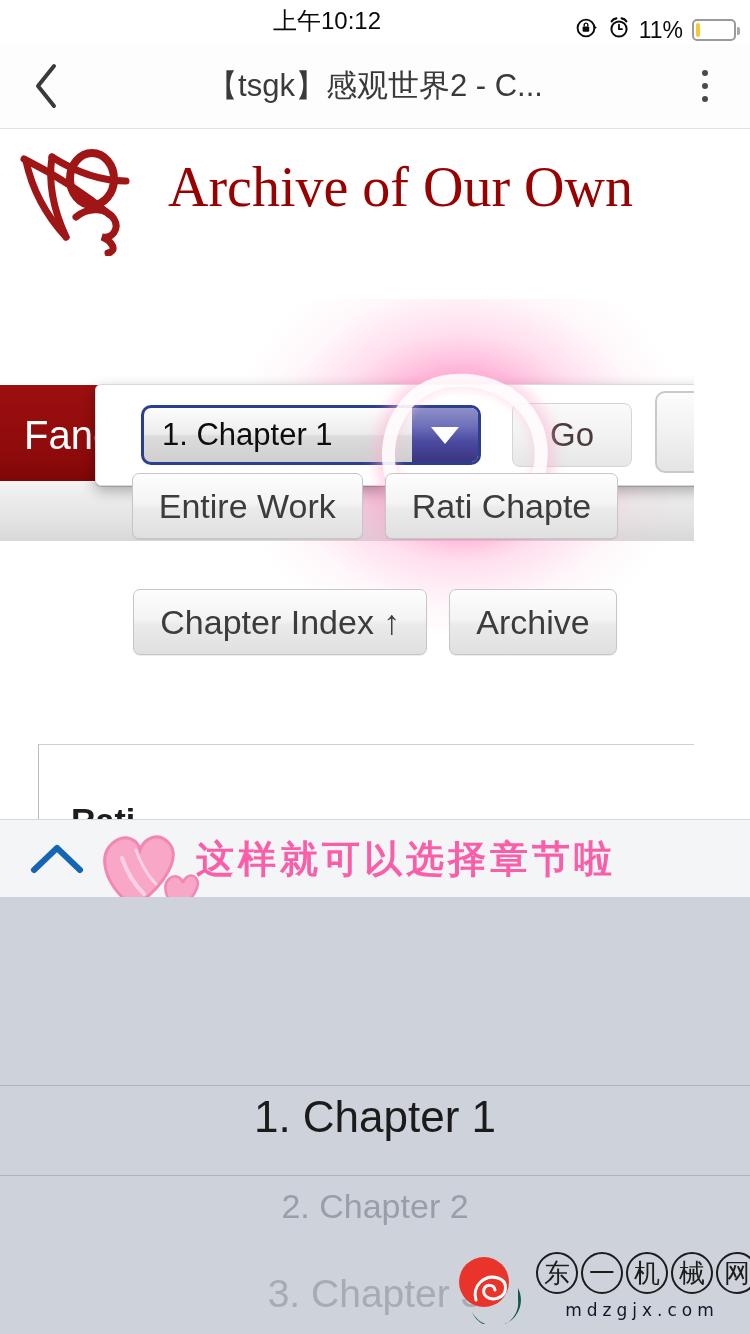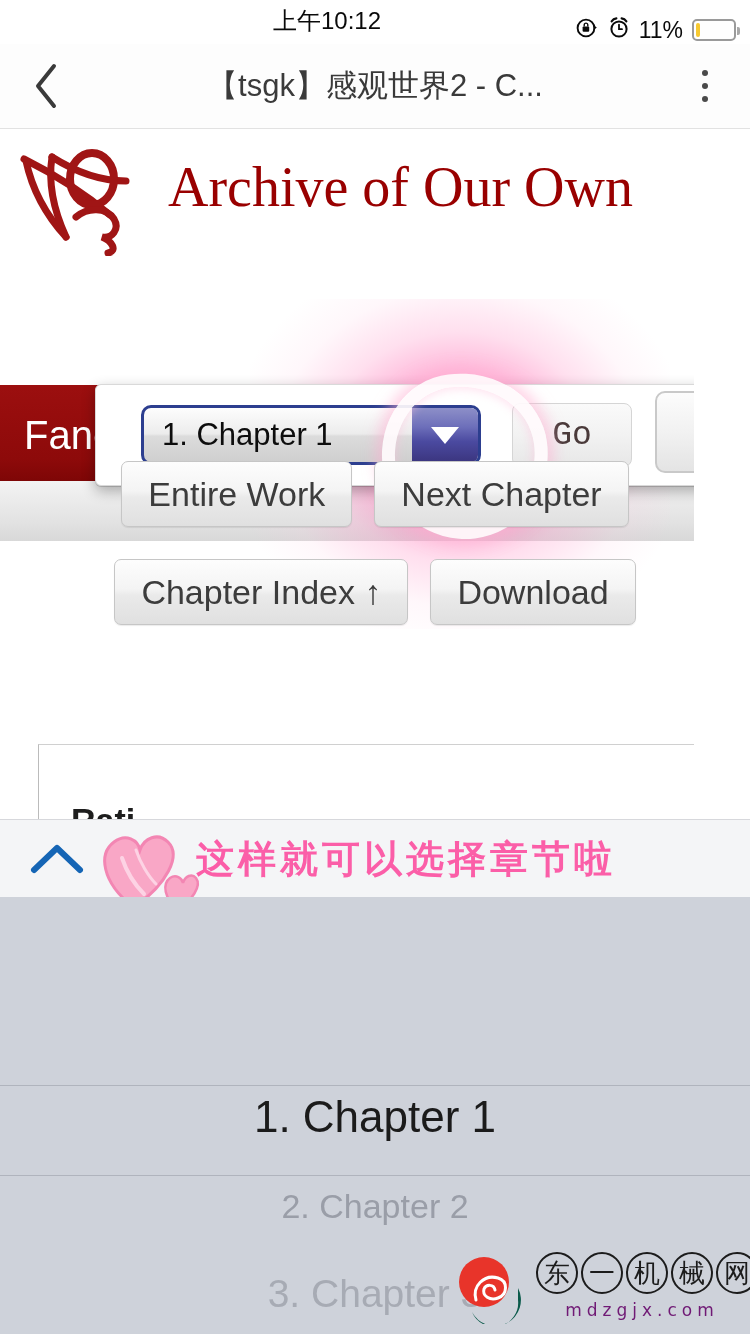--- a/index.html
+++ b/index.html
@@ -115,21 +115,21 @@
   }
   .cs-arrow b{
     display:block;width:0;height:0;border-left:14px solid transparent;
     border-right:14px solid transparent;border-top:17px solid #ffffff;
   }
   .go-btn{
     position:absolute;left:416px;top:18px;width:120px;height:64px;
     background:linear-gradient(180deg,#fafafa 0%,#f2f2f2 50%,#e7e7e7 100%);
     border:1px solid #d5d5d5;border-radius:8px;
     display:flex;align-items:center;justify-content:center;
-    font-size:33px;color:#4a3a3a;box-sizing:border-box;font-family:Liberation Mono, monospace;
+    font-size:33px;color:#4a3a3a;box-sizing:border-box;
   }
   .full-btn{
     position:absolute;left:655px;top:262px;width:150px;height:82px;
     background:linear-gradient(180deg,#fcfcfc 0%,#f1f1f1 52%,#e4e4e4 100%);
     border:2px solid #c9c9c9;border-radius:10px;
     display:flex;align-items:center;justify-content:center;
     font-size:36px;color:#3a3a3a;box-sizing:border-box;overflow:hidden;
   }
 
   
@@ -156,22 +156,22 @@
   
   .btnrow{position:absolute;left:0;width:750px;display:flex;justify-content:center;gap:22px;}
   .wbtn{
     height:66px;padding:0 26px;
     background:linear-gradient(180deg,#fdfdfd 0%,#f4f4f4 45%,#eaeaea 55%,#e0e0e0 100%);
     border:1px solid #c6c6c6;border-radius:7px;
     display:flex;align-items:center;justify-content:center;
     font-size:34px;color:#3c3c3c;white-space:nowrap;box-sizing:border-box;
     box-shadow:0 1px 1px rgba(0,0,0,.08);
   }
-  .row1{top:332px;}
-  .row2{top:430px;}
+  .row1{top:344px;}
+  .row2{top:460px;}
   .row3{top:542px;}
 
   .meta-box{
     position:absolute;left:38px;top:615px;width:690px;height:120px;
     background:#ffffff;border:1px solid #d0d0d0;border-left:1px solid #bbb;
     box-sizing:border-box;overflow:hidden;
   }
   .meta-box .mb-text{
     position:absolute;left:32px;top:56px;font-size:34px;font-weight:bold;color:#1d1d1d;white-space:nowrap;
   }
@@ -211,21 +211,21 @@
   .wm-logo{position:absolute;left:6px;top:4px;width:74px;height:70px;}
   .wm-chars{position:absolute;left:92px;top:2px;display:flex;gap:3px;}
   .wm-chars span{
     width:42px;height:42px;border:2px solid #1c1c1c;border-radius:50%;
     display:flex;align-items:center;justify-content:center;
     font-size:26px;color:#1c1c1c;box-sizing:border-box;
     font-family:"DejaVu Sans",sans-serif;
   }
   .wm-url{
     position:absolute;left:92px;top:50px;width:212px;text-align:center;
-    font-size:17px;color:#701a75;letter-spacing:5px;
+    font-size:17px;color:#0f172a;letter-spacing:5px;
     font-family:"DejaVu Sans",sans-serif;
   }
 </style>
 </head>
 <body>
 
 <div class="statusbar">
   <div class="sb-left">
     <span class="sig">
         <i></i>
@@ -316,25 +316,25 @@
     </div>
     <div class="go-btn">Go</div>
   </div>
 
   <div class="full-btn">Full-</div>
 
   <div class="ring"></div>
 
   <div class="btnrow row1">
     <div class="wbtn">Entire Work</div>
-    <div class="wbtn">Next Chapter</div>
+    <div class="wbtn">Rati Chapte</div>
   </div>
   <div class="btnrow row2">
     <div class="wbtn">Chapter Index ↑</div>
-    <div class="wbtn">Download</div>
+    <div class="wbtn">Archive</div>
   </div>
 
   <div class="meta-box">
     <div class="mb-text">Rati</div>
   </div>
 </div>
 
 <div class="accessory">
   <div class="acc-chevron">
     <svg width="58" height="46" viewBox="0 0 58 46">

